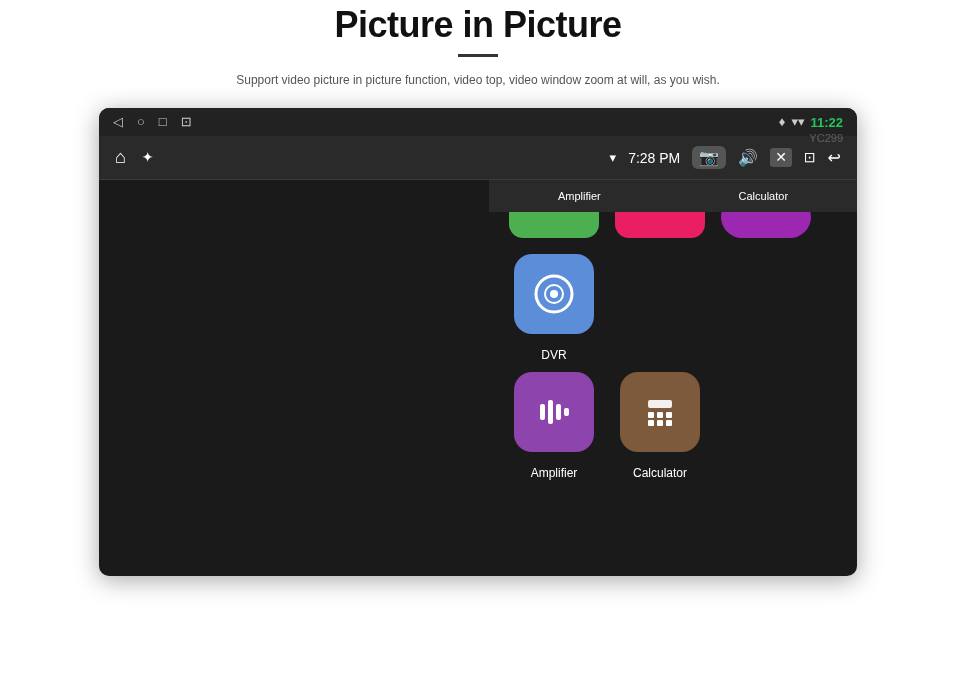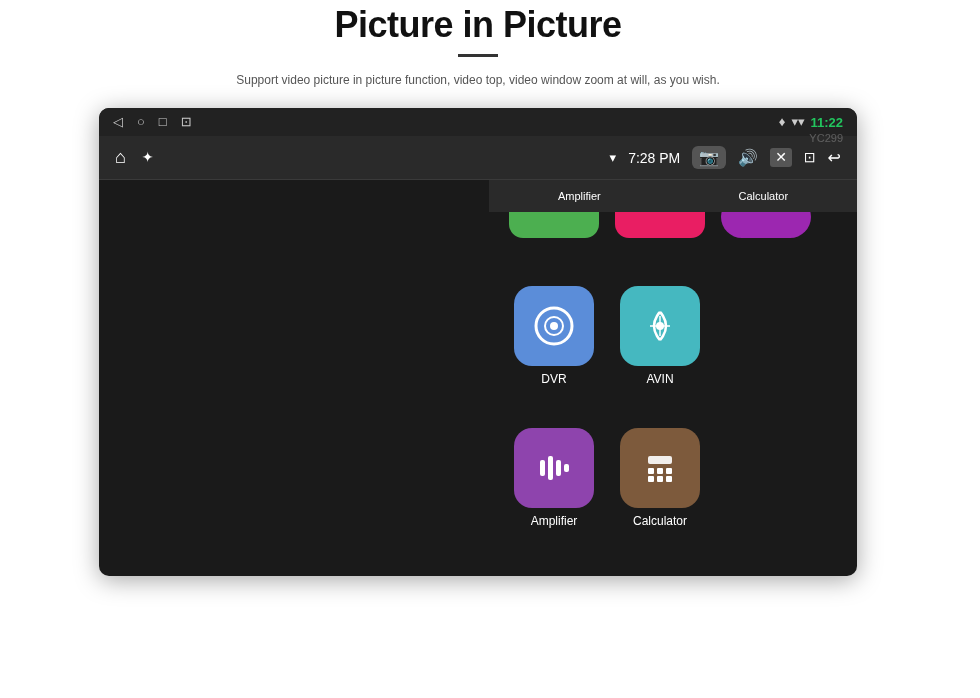--- a/index.html
+++ b/index.html
@@ -229,23 +229,22 @@
     .apps-row {
       display: flex;
       gap: 16px;
       align-items: flex-start;
     }
 
     .app-item {
       display: flex;
       flex-direction: column;
       align-items: center;
-      gap: 6px;
+      gap: 14px;
       width: 90px;
-      margin-top: 32px;
     }
 
     .app-icon-box {
       width: 80px;
       height: 80px;
       border-radius: 18px;
       display: flex;
       align-items: center;
       justify-content: center;
       font-size: 36px;
@@ -356,31 +355,20 @@
             <div class="app-icon-box app-blue">
               <svg width="44" height="44" viewBox="0 0 44 44">
                 <circle cx="22" cy="22" r="18" fill="none" stroke="white" stroke-width="3"></circle>
                 <circle cx="22" cy="22" r="9" fill="none" stroke="white" stroke-width="2"></circle>
                 <circle cx="22" cy="22" r="4" fill="white"></circle>
               </svg>
             </div>
             <span class="app-label">DVR</span>
           </div>
 
-          <div class="app-item">
-            <div class="app-icon-box app-teal">
-              <svg width="44" height="44" viewBox="0 0 44 44">
-                <path d="M22 8 C22 8 28 14 28 22 C28 30 22 36 22 36" stroke="white" stroke-width="2.5" fill="none"></path>
-                <path d="M22 8 C22 8 16 14 16 22 C16 30 22 36 22 36" stroke="white" stroke-width="2.5" fill="none"></path>
-                <circle cx="22" cy="22" r="4" fill="white"></circle>
-                <path d="M22 12 L22 32 M12 22 L32 22" stroke="white" stroke-width="1.5"></path>
-              </svg>
-            </div>
-            <span class="app-label">AVIN</span>
-          </div>
         </div>
 
         <div class="apps-row" style="margin-top: 10px;">
           <div class="app-item">
             <div class="app-icon-box app-purple">
               <svg width="44" height="44" viewBox="0 0 44 44">
                 <rect x="8" y="14" width="5" height="16" rx="2" fill="white"></rect>
                 <rect x="16" y="10" width="5" height="24" rx="2" fill="white"></rect>
                 <rect x="24" y="14" width="5" height="16" rx="2" fill="white"></rect>
                 <rect x="32" y="18" width="5" height="8" rx="2" fill="white"></rect>

